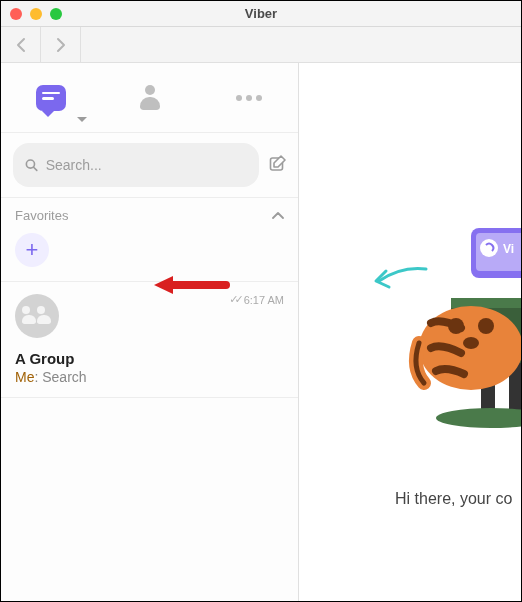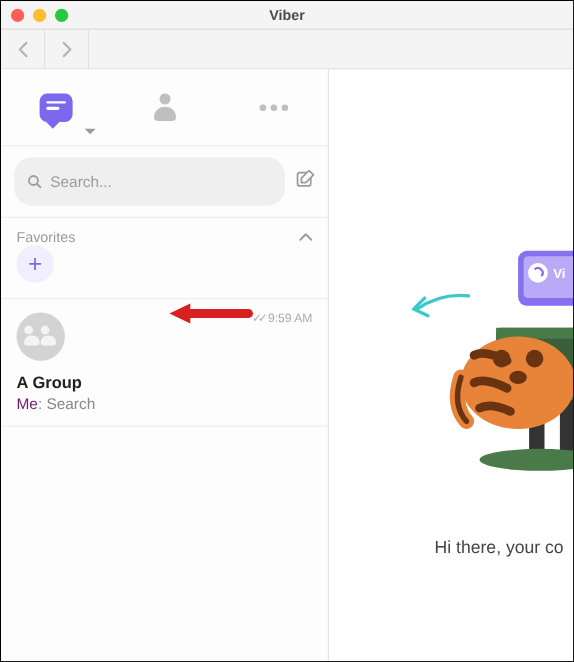--- a/index.html
+++ b/index.html
@@ -196,20 +196,21 @@
     .favorites {
       border-bottom: 1px solid #ededed;
       padding: 10px 14px 14px;
     }
     .fav-header {
       display: flex;
       justify-content: space-between;
       align-items: center;
       font-size: 13px;
       color: #9c9c9c;
+      margin-bottom: 10px;
     }
     .add-fav {
       width: 34px;
       height: 34px;
       background: #f0eeff;
       border-radius: 50%;
       display: flex;
       align-items: center;
       justify-content: center;
       color: #7b68ee;
@@ -259,21 +260,21 @@
     .chat-name {
       font-size: 15px;
       font-weight: 700;
       color: #222;
     }
     .chat-preview {
       font-size: 14px;
       color: #888;
       margin-top: 2px;
     }
-    .chat-preview .sender { color: #701a75; }
+    .chat-preview .sender { color: #a16207; }
     .chat-meta {
       position: absolute;
       top: 11px;
       right: 14px;
       font-size: 11px;
       color: #aaa;
       display: flex;
       align-items: center;
       gap: 4px;
     }
@@ -412,21 +413,21 @@
             <div class="head-s"></div>
             <div class="body-s"></div>
           </div>
       </div>
       <div class="chat-content">
         <div class="chat-name">A Group</div>
         <div class="chat-preview"><span class="sender">Me</span><span>: </span><span>Search</span></div>
       </div>
       <div class="chat-meta">
         <span class="checkmarks">✓✓</span>
-        <span>9:59 AM</span>
+        <span>6:17 AM</span>
       </div>
     </div>
   </div>
 
   <div class="content">
     <svg class="illustration" viewBox="0 0 160 220">
       <rect x="90" y="5" width="70" height="50" rx="8" fill="#8670f0"></rect>
       <rect x="95" y="10" width="60" height="38" rx="4" fill="#b8aaf7"></rect>
       <circle cx="108" cy="25" r="9" fill="#fff"></circle>
       <path d="M105 22 q3 -3 6 0 q3 3 0 6" stroke="#8670f0" stroke-width="2" fill="none"></path>

